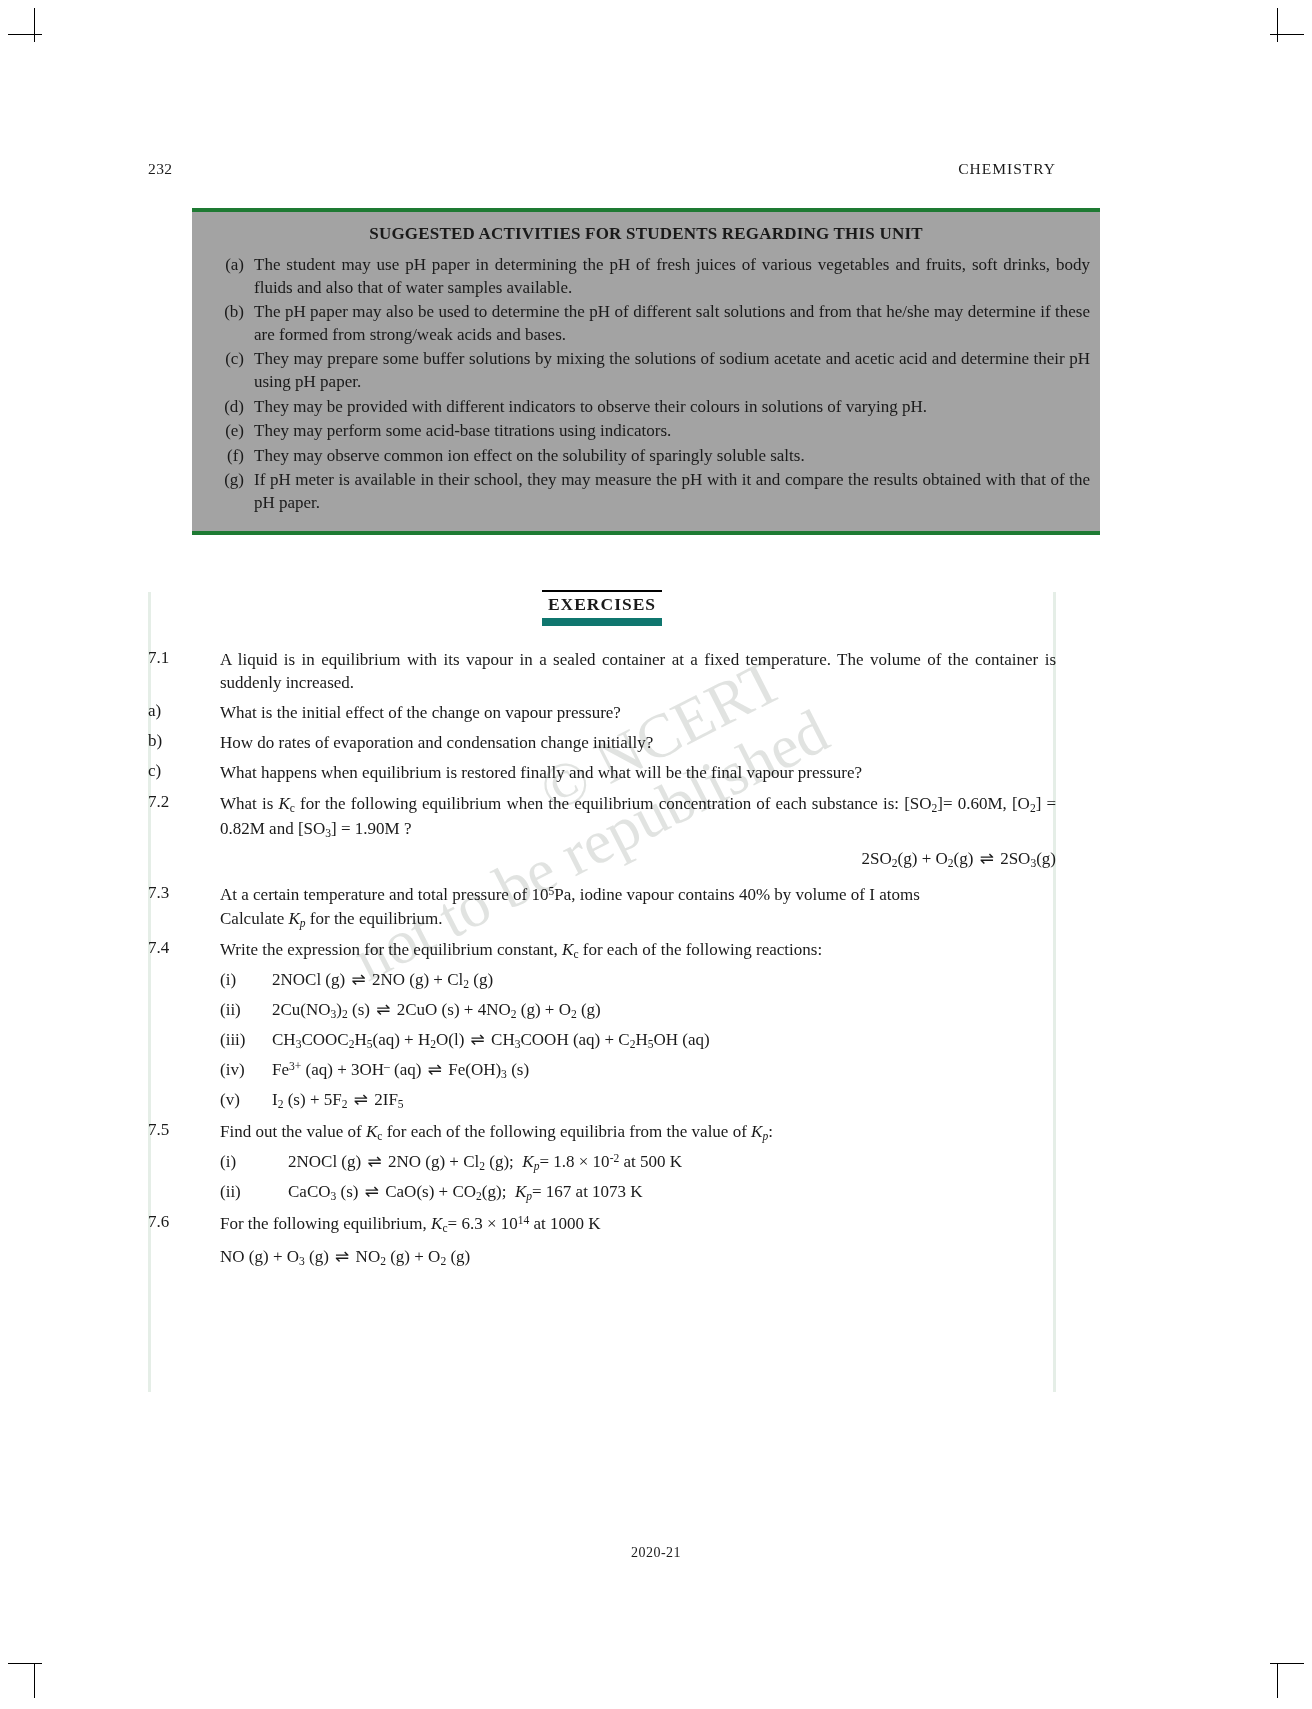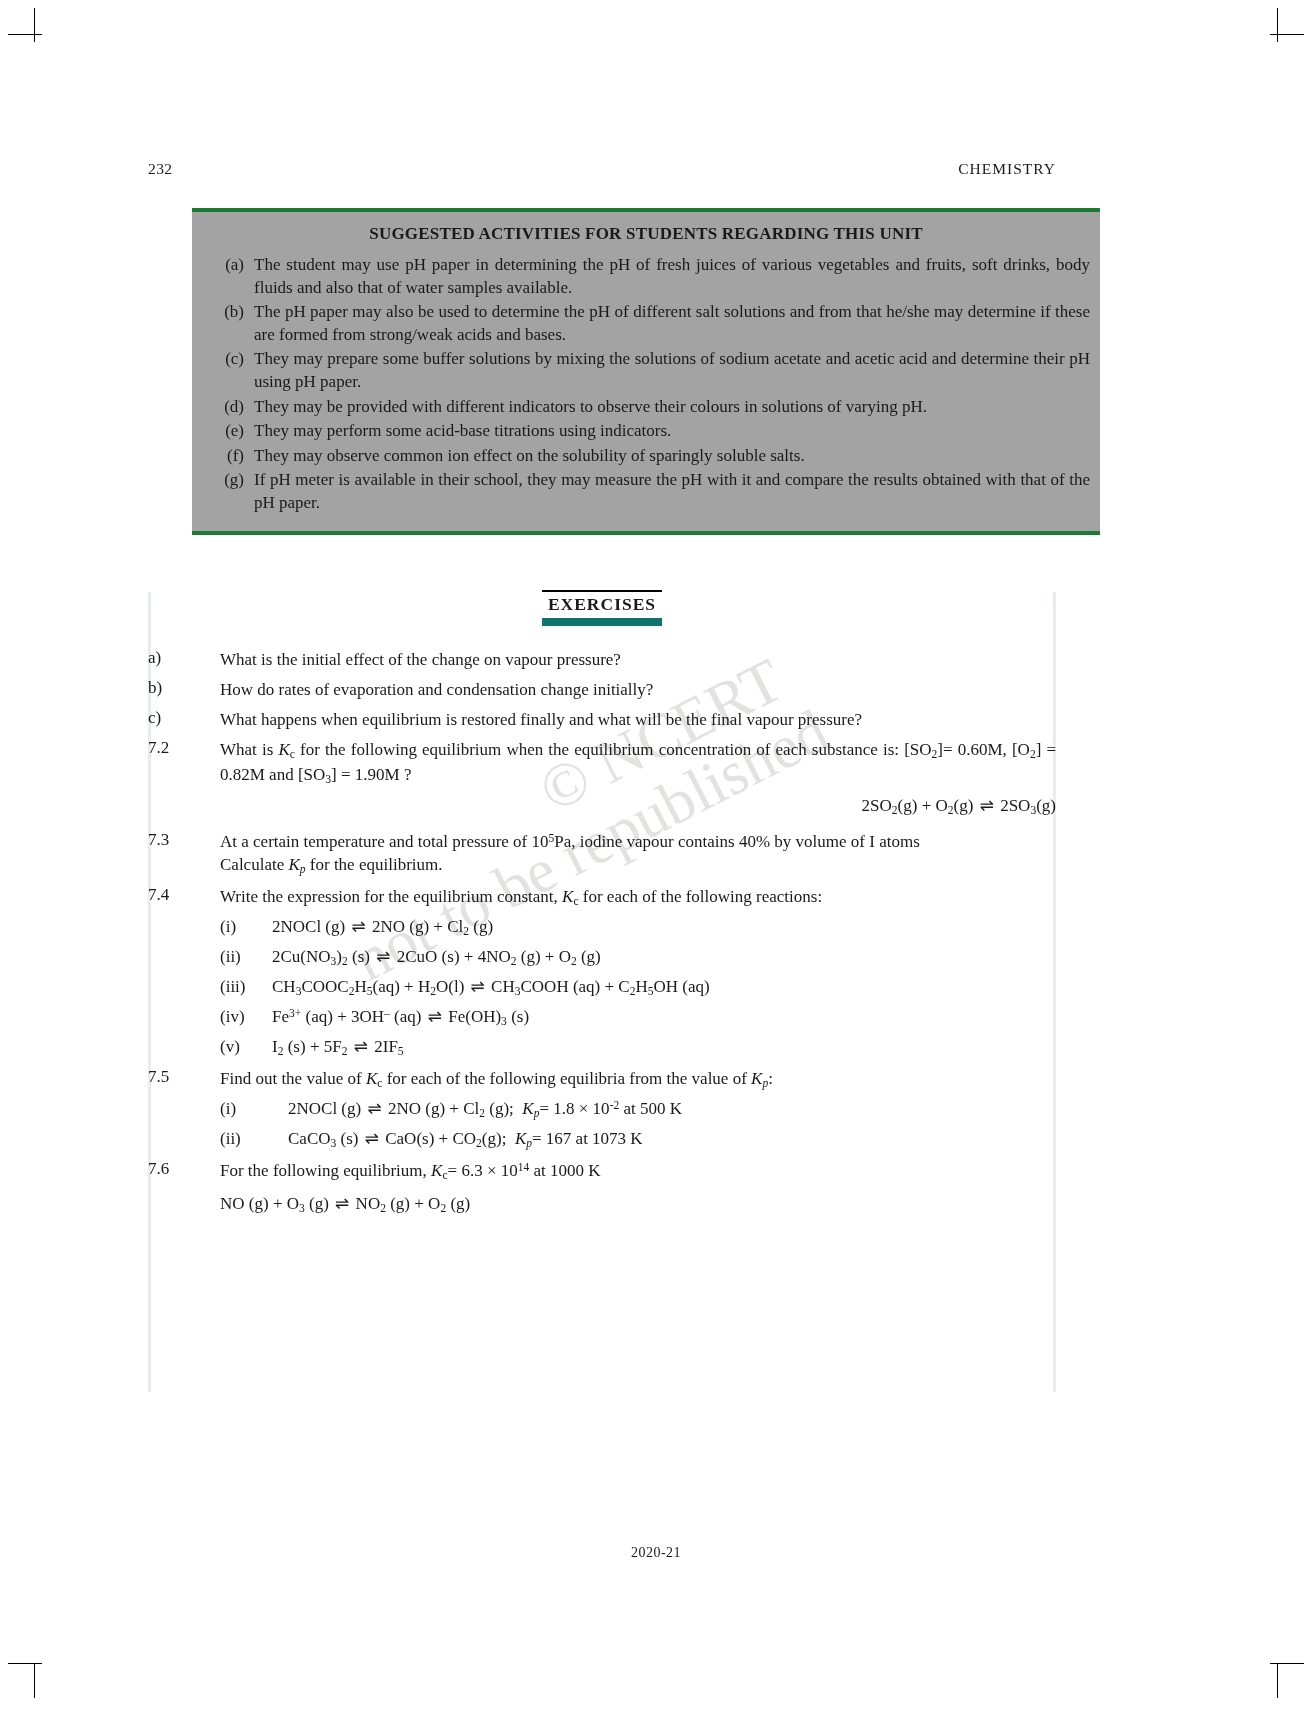--- a/index.html
+++ b/index.html
@@ -169,20 +169,24 @@
     <span class="w1">not to be republished</span>
     <span class="w2">© NCERT</span>
   </div>
 
   <div class="ex-title-wrap">
     <span class="ex-title">EXERCISES</span>
   </div>
 
   <div class="ex-list">
 
+    <div class="q">
+      <span class="num">7.1</span>
+      <span class="body">A liquid is in equilibrium with its vapour in a sealed container at a fixed temperature. The volume of the container is suddenly increased.</span>
+    </div>
 
     <div class="q">
       <span class="num">a)</span>
       <span class="body nj">What is the initial effect of the change on vapour pressure?</span>
     </div>
 
     <div class="q">
       <span class="num">b)</span>
       <span class="body nj">How do rates of evaporation and condensation change initially?</span>
     </div>

